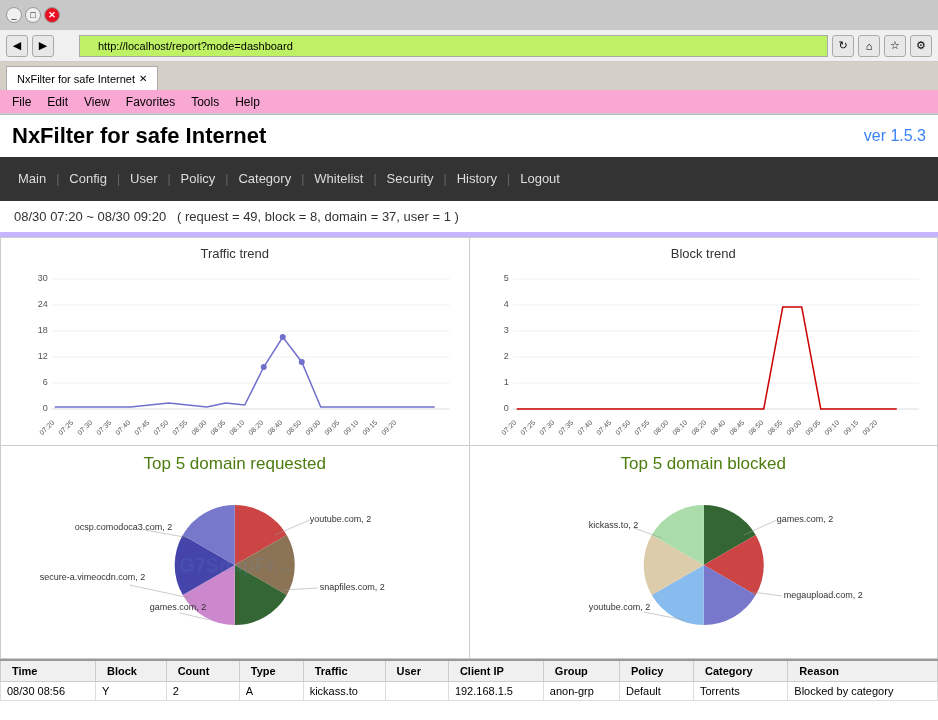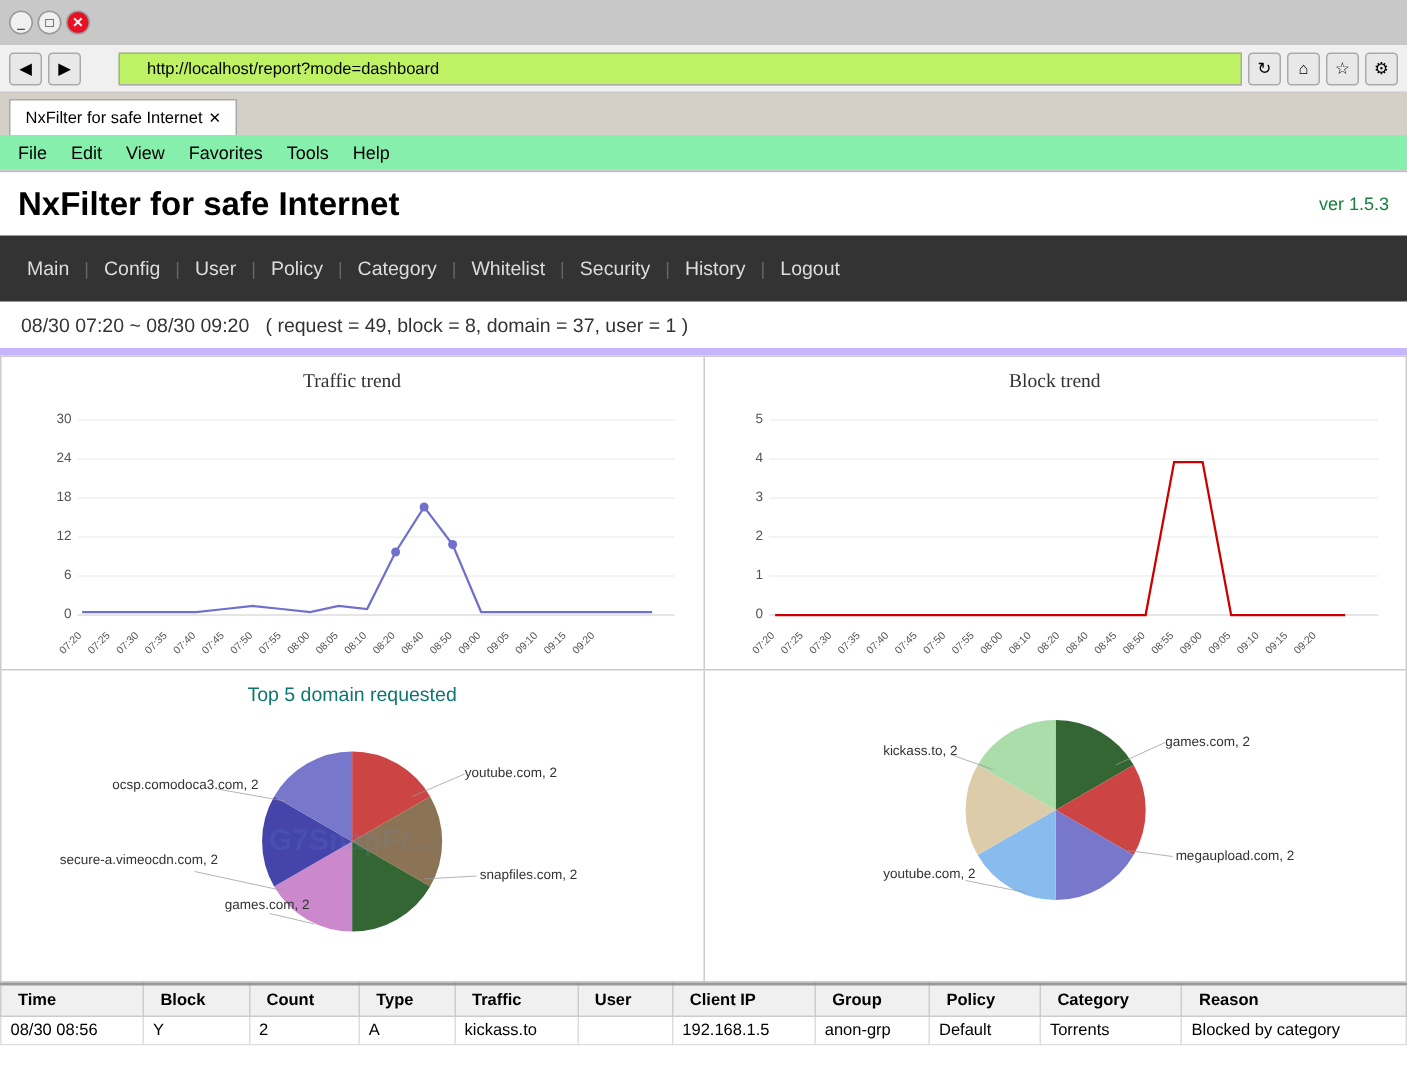--- a/index.html
+++ b/index.html
@@ -13,52 +13,52 @@
     .tb-btn.minimize { background: #f0f0f0; }
     .tb-btn.maximize { background: #f0f0f0; }
     .tb-btn.close { background: #e81123; color: white; font-weight: bold; }
     .nav-bar { background: #f0f0f0; display: flex; align-items: center; padding: 3px 6px; gap: 4px; border-bottom: 1px solid #ccc; height: 32px; }
     .nav-btn { width: 22px; height: 22px; border: 1px solid #aaa; background: #e8e8e8; cursor: pointer; border-radius: 3px; display: flex; align-items: center; justify-content: center; font-size: 11px; }
     .address-bar { flex: 1; height: 22px; border: 1px solid #aaa; padding: 0 18px; font-size: 11px; background: #bef264; margin-left: 21px; }
     .tab-bar { background: #d4d0c8; display: flex; align-items: flex-end; padding: 4px 6px 0; height: 28px; gap: 2px; }
     .tab { background: #f0f0f0; border: 1px solid #aaa; border-bottom: none; padding: 3px 10px; font-size: 11px; cursor: pointer; height: 24px; display: flex; align-items: center; gap: 4px; }
     .tab.active { background: white; }
     .tab-close { font-size: 10px; cursor: pointer; }
-    .menu-bar { background: #86efac; border-bottom: 1px solid #ccc; display: flex; gap: 0; padding: 2px 4px; height: 24px; align-items: center; }
+    .menu-bar { background: #f9a8d4; border-bottom: 1px solid #ccc; display: flex; gap: 0; padding: 2px 4px; height: 24px; align-items: center; }
     .menu-item { padding: 2px 8px; cursor: pointer; font-size: 12px; }
 
     
     .page { background: white; min-height: 580px; }
     .page-header { padding: 8px 12px; display: flex; justify-content: space-between; align-items: center; background: white; }
     .app-title { font-size: 22px; font-weight: bold; color: #000; }
-    .version { font-size: 12px; color: #15803d; }
+    .version { font-size: 16px; color: #3b82f6; }
 
     
     .app-nav { background: #333; display: flex; align-items: center; padding: 0 8px; height: 44px; }
     .app-nav a { color: #ddd; text-decoration: none; padding: 0 10px; font-size: 13px; line-height: 36px; }
     .app-nav .sep { color: #666; }
     .breadcrumb { background: #444; padding: 3px 12px; font-size: 12px; color: #ccc; }
 
     
     .stats-bar { padding: 8px 14px; font-size: 13px; color: #333; border-bottom: 5px solid #c4b5fd; }
 
     
     .charts-row { display: flex; border: 1px solid #ccc; margin: 0; }
     .chart-panel { flex: 1; border-right: 1px solid #ccc; padding: 8px; min-height: 200px; }
     .chart-panel:last-child { border-right: none; }
-    .chart-title { text-align: center; font-size: 13px; margin-bottom: 6px; color: #333; font-family: Liberation Serif, serif; }
+    .chart-title { text-align: center; font-size: 13px; margin-bottom: 6px; color: #333; }
 
     
     .chart-container { width: 100%; height: 170px; }
 
     
     .pie-row { display: flex; border: 1px solid #ccc; border-top: none; }
     .pie-panel { flex: 1; border-right: 1px solid #ccc; padding: 8px; min-height: 200px; position: relative; }
     .pie-panel:last-child { border-right: none; }
-    .pie-title { text-align: center; font-size: 13px; margin-bottom: 6px; color: #0f766e; }
+    .pie-title { text-align: center; font-size: 17px; margin-bottom: 6px; color: #4d7c0f; }
     .pie-area { position: relative; height: 170px; }
 
     
     .data-table { width: 100%; border-collapse: collapse; font-size: 11px; border-top: 2px solid #999; }
     .data-table th { background: #f0f0f0; border: 1px solid #ccc; padding: 4px 11px; text-align: left; font-weight: bold; white-space: nowrap; }
     .data-table td { border: 1px solid #ddd; padding: 3px 6px; white-space: nowrap; }
     .data-table tr:nth-child(even) { background: #f9f9f9; }
 
     .watermark { position: absolute; top: 50%; left: 50%; transform: translate(-50%, -50%); font-size: 20px; color: rgba(100,150,200,0.15); font-weight: bold; white-space: nowrap; z-index: 1; text-align: right; }
   </style>
@@ -264,20 +264,21 @@
           <line x1="255" y1="55" x2="290" y2="40" stroke="#999" stroke-width="0.5"></line>
           <line x1="263" y1="110" x2="298" y2="108" stroke="#999" stroke-width="0.5"></line>
           <line x1="190" y1="140" x2="160" y2="133" stroke="#999" stroke-width="0.5"></line>
           <line x1="170" y1="118" x2="110" y2="105" stroke="#999" stroke-width="0.5"></line>
           <line x1="170" y1="58" x2="125" y2="50" stroke="#999" stroke-width="0.5"></line>
         </svg>
       </div>
     </div>
 
     <div class="pie-panel">
+      <div class="pie-title">Top 5 domain blocked</div>
       <div class="pie-area">
         <svg width="100%" height="170" viewBox="0 0 430 170">
 
           <path d="M215,85 L215,25 A60,60 0 0,1 267,55 Z" fill="#336633"></path>
 
           <path d="M215,85 L267,55 A60,60 0 0,1 267,115 Z" fill="#cc4444"></path>
 
           <path d="M215,85 L267,115 A60,60 0 0,1 215,145 Z" fill="#7777cc"></path>
 
           <path d="M215,85 L215,145 A60,60 0 0,1 163,115 Z" fill="#88bbee"></path>

